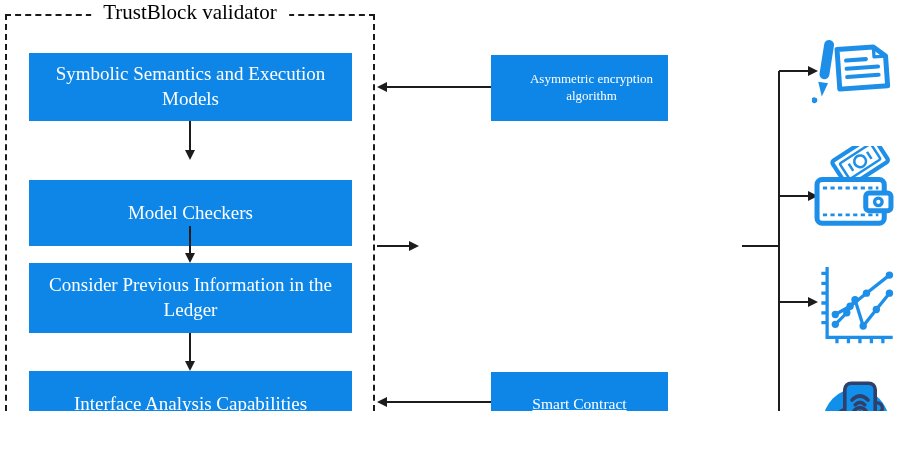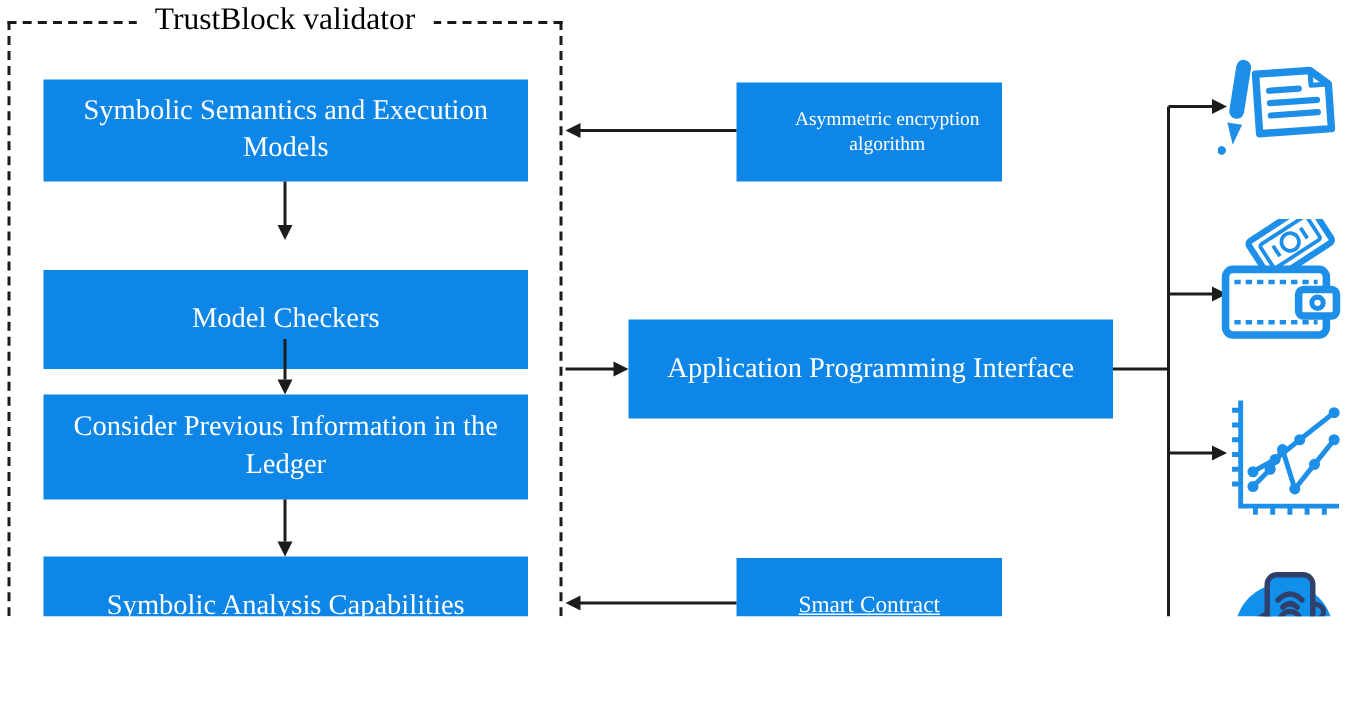--- a/index.html
+++ b/index.html
@@ -37,31 +37,30 @@
 
 <div class="canvas">
 
   <div class="frame">
     <div class="frame-title">TrustBlock validator</div>
   </div>
 
   <div class="bluebox" style="left:29px; top:53px; width:323px; height:68px;">Symbolic Semantics and Execution Models</div>
   <div class="bluebox" style="left:29px; top:160px; width:323px; height:66px;margin-top:20px;">Model Checkers</div>
   <div class="bluebox" style="left:29px; top:263px; width:323px; height:70px;padding-left:12px;">Consider Previous Information in the Ledger</div>
-  <div class="bluebox" style="left:29px; top:371px; width:323px; height:66px;">Symbolic Analysis Capabilities</div>
+  <div class="bluebox" style="left:29px; top:371px; width:323px; height:66px;">Interface Analysis Capabilities</div>
 
   <div class="line vline" style="left:189px; top:121px; height:30px;"></div>
   <div class="ah ah-down" style="left:185px; top:150px;"></div>
   <div class="line vline" style="left:189px; top:226px; height:27px;"></div>
   <div class="ah ah-down" style="left:185px; top:253px;"></div>
   <div class="line vline" style="left:189px; top:333px; height:28px;"></div>
   <div class="ah ah-down" style="left:185px; top:361px;"></div>
 
   <div class="bluebox" style="left:491px; top:55px; width:177px; height:66px; font-size:13px;padding-left:36px;">Asymmetric encryption algorithm</div>
-  <div class="bluebox" style="left:419px; top:213px; width:323px; height:66px;">Application Programming Interface</div>
   <div class="bluebox" style="left:491px; top:372px; width:177px; height:64px; font-size:15.5px;text-decoration:underline;">Smart Contract</div>
 
   <div class="ah ah-left" style="left:377px; top:82px;"></div>
   <div class="line hline" style="left:386px; top:86px; width:105px;"></div>
 
   <div class="line hline" style="left:377px; top:245px; width:34px;"></div>
   <div class="ah ah-right" style="left:409px; top:241px;"></div>
 
   <div class="ah ah-left" style="left:377px; top:397px;"></div>
   <div class="line hline" style="left:386px; top:401px; width:105px;"></div>

